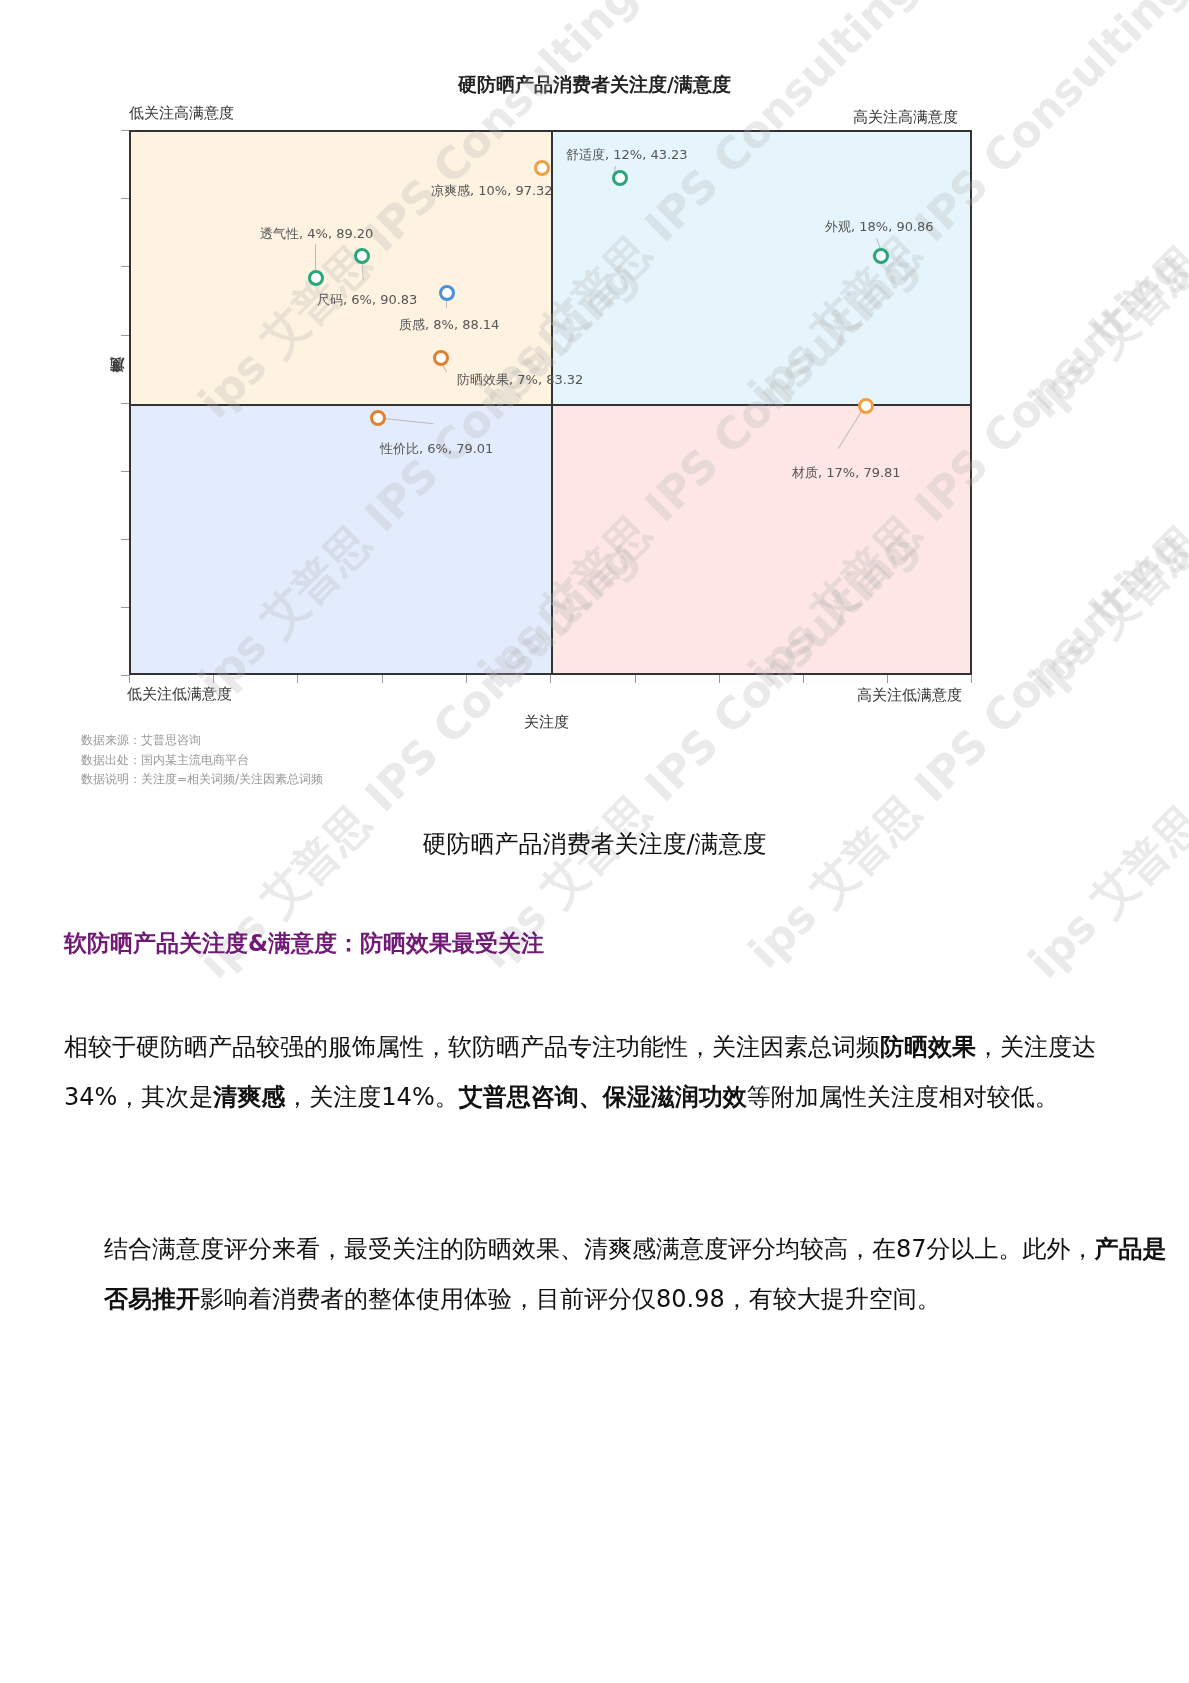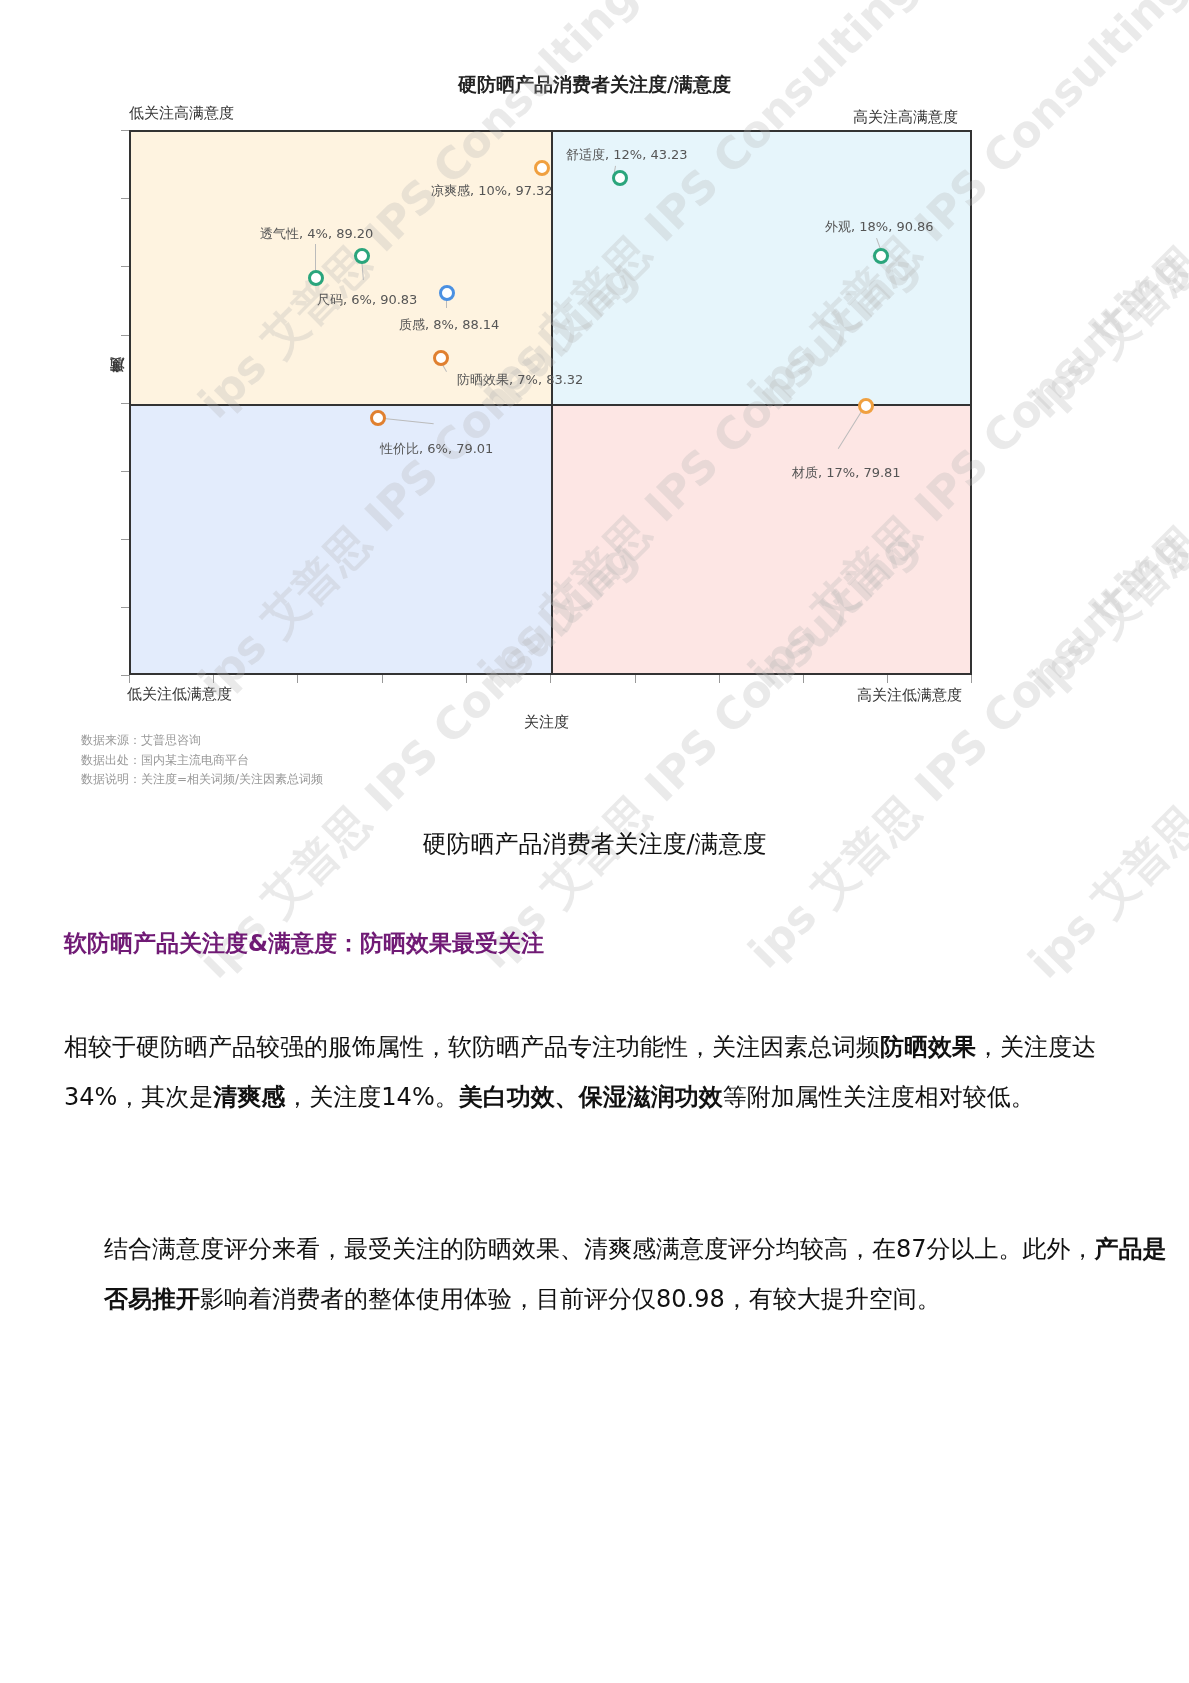--- a/index.html
+++ b/index.html
@@ -132,15 +132,15 @@
 
   <div class="note" style="top:732px;">数据来源：艾普思咨询</div>
   <div class="note" style="top:752px;">数据出处：国内某主流电商平台</div>
   <div class="note" style="top:771px;">数据说明：关注度=相关词频/关注因素总词频</div>
 </div>
 
 <div class="caption">硬防晒产品消费者关注度/满意度</div>
 
 <div class="heading">软防晒产品关注度&amp;满意度：防晒效果最受关注</div>
 
-<div class="para" style="top:1022px;"><span>相较于硬防晒产品较强的服饰属性，软防晒产品专注功能性，关注因素总词频</span><b>防晒效果</b><span>，关注度达34%，其次是</span><b>清爽感</b><span>，关注度14%。</span><b>美白功效、保湿滋润功效</b><span>等附加属性关注度相对较低。</span></div>
+<div class="para" style="top:1022px;"><span>相较于硬防晒产品较强的服饰属性，软防晒产品专注功能性，关注因素总词频</span><b>防晒效果</b><span>，关注度达34%，其次是</span><b>清爽感</b><span>，关注度14%。</span><b>艾普思咨询、保湿滋润功效</b><span>等附加属性关注度相对较低。</span></div>
 
 <div class="para" style="top:1224px;margin-left:40px;"><span>结合满意度评分来看，最受关注的防晒效果、清爽感满意度评分均较高，在87分以上。此外，</span><b>产品是否易推开</b><span>影响着消费者的整体使用体验，目前评分仅80.98，有较大提升空间。</span></div>
 
 </body></html>

